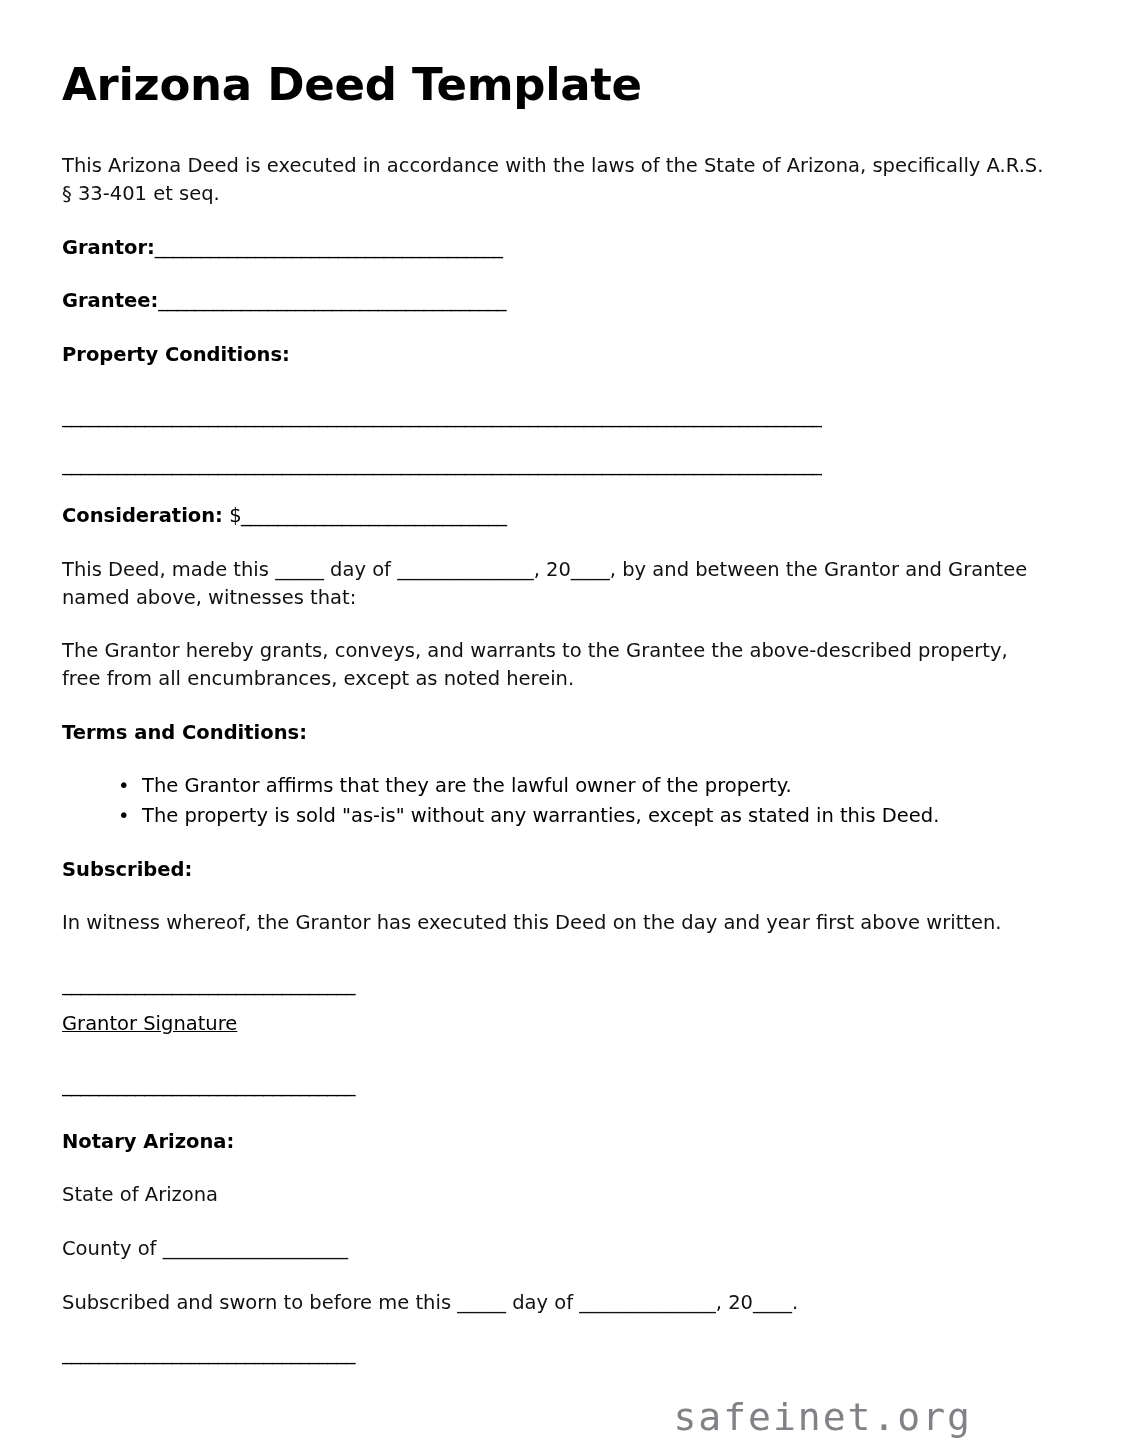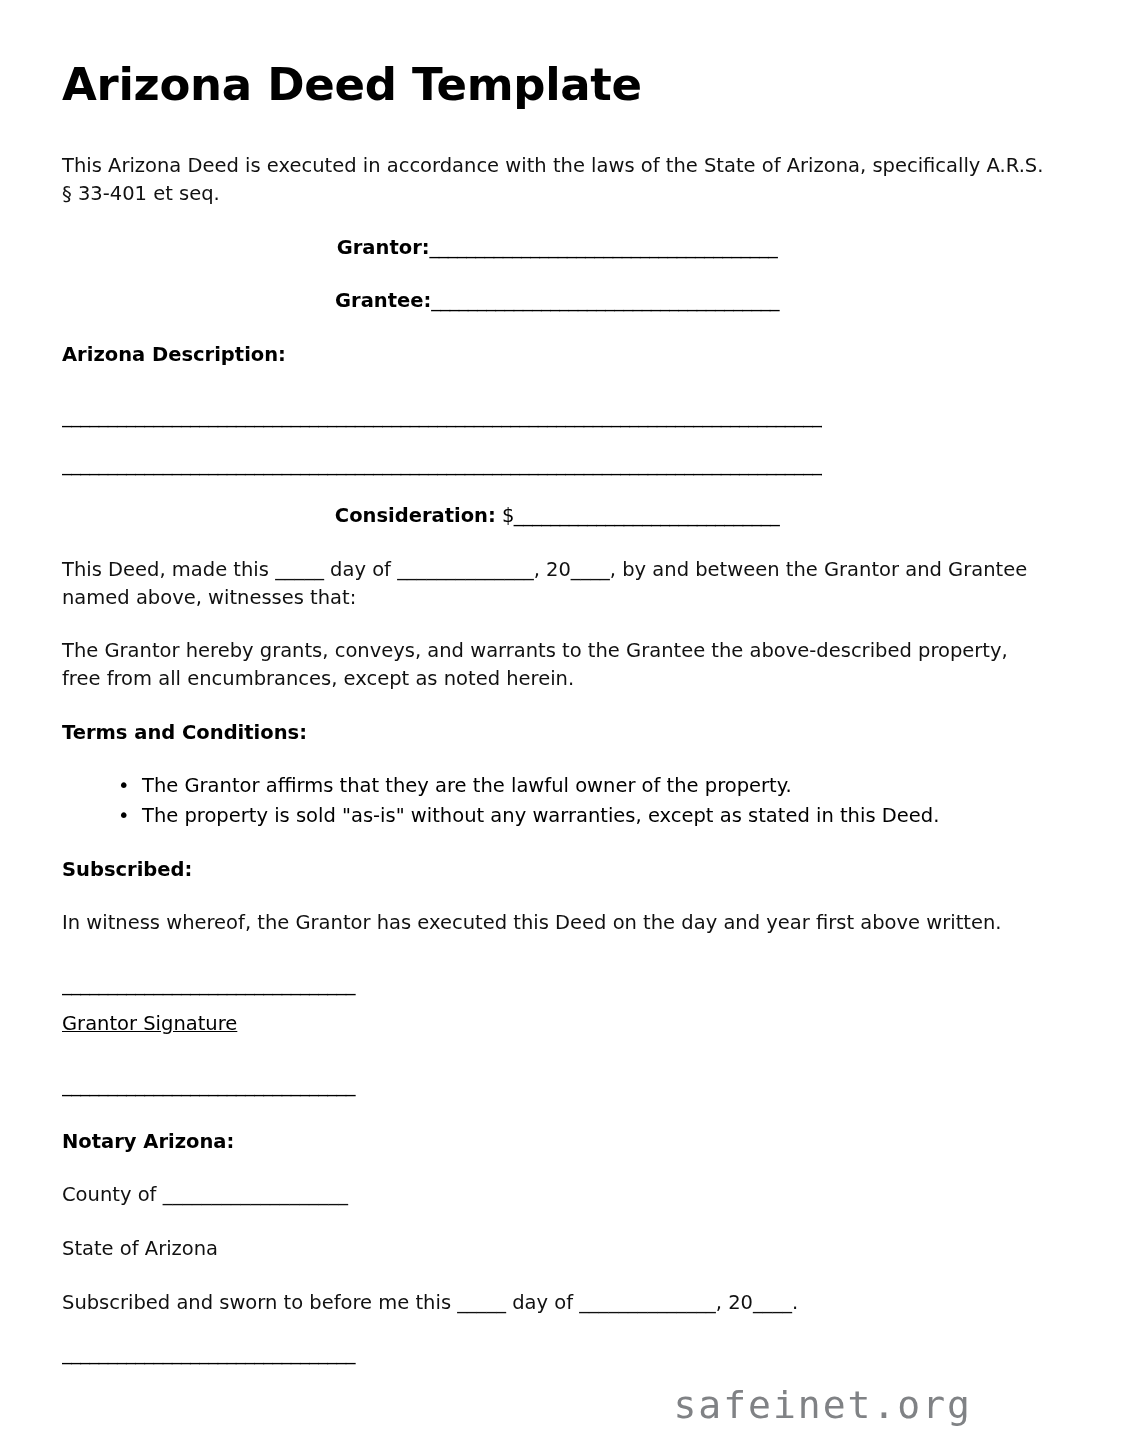--- a/index.html
+++ b/index.html
@@ -44,21 +44,20 @@
     line-height: 1.42;
     margin: 0 0 26px 0;
     color: #111;
   }
 
   .field-line {
     font-size: 19.5px;
     line-height: 1.42;
     margin: 0 0 26px 0;
     white-space: nowrap;
-    text-align: center;
   }
   .field-label {
     font-weight: bold;
   }
   .fill {
     letter-spacing: -0.6px;
   }
 
   .heading {
     font-size: 19.5px;
@@ -113,21 +112,21 @@
     font-size: 19.5px;
     line-height: 1.42;
     margin: 14px 0 0 0;
     text-decoration: underline;
   }
   .gap-md { height: 30px; }
 
   .watermark {
     position: absolute;
     right: 32px;
-    bottom: 28px;
+    bottom: 16px;
     font-family: "DejaVu Sans Mono", "Liberation Mono", monospace;
     font-size: 38px;
     letter-spacing: 2px;
     color: #808285;
     white-space: nowrap;
   }
 </style>
 </head>
 <body>
 
@@ -140,21 +139,21 @@
     <p class="para">This Arizona Deed is executed in accordance with the laws of the State of Arizona, specifically A.R.S. § 33-401 et seq.</p>
 
     <div class="field-line">
       <span class="field-label">Grantor:</span><span class="fill">______________________________________</span>
     </div>
 
     <div class="field-line">
       <span class="field-label">Grantee:</span><span class="fill">______________________________________</span>
     </div>
 
-    <div class="heading desc">Arizona Description:</div>
+    <div class="heading desc">Property Conditions:</div>
 
     <div class="rule-wide">________________________________________________________________________________________</div>
 
     <div class="rule-wide last">________________________________________________________________________________________</div>
 
     <div class="field-line">
       <span class="field-label">Consideration:</span>&nbsp;<span class="fill">$_____________________________</span>
     </div>
 
     <p class="para">This Deed, made this _____ day of ______________, 20____, by and between the Grantor and Grantee named above, witnesses that:</p>
@@ -178,24 +177,24 @@
     </div>
 
     <div class="sig-block">
       <div class="sig-rule">________________________________</div>
     </div>
 
     <div class="gap-md"></div>
 
     <div class="heading">Notary Arizona:</div>
 
+    <p class="para">State of Arizona</p>
+
     <p class="para">County of ___________________</p>
 
-    <p class="para">State of Arizona</p>
-
     <p class="para">Subscribed and sworn to before me this _____ day of ______________, 20____.</p>
 
     <div class="sig-rule">________________________________</div>
 
   </div>
 
   <div class="watermark">safeinet.org</div>
 
 </div>
 

